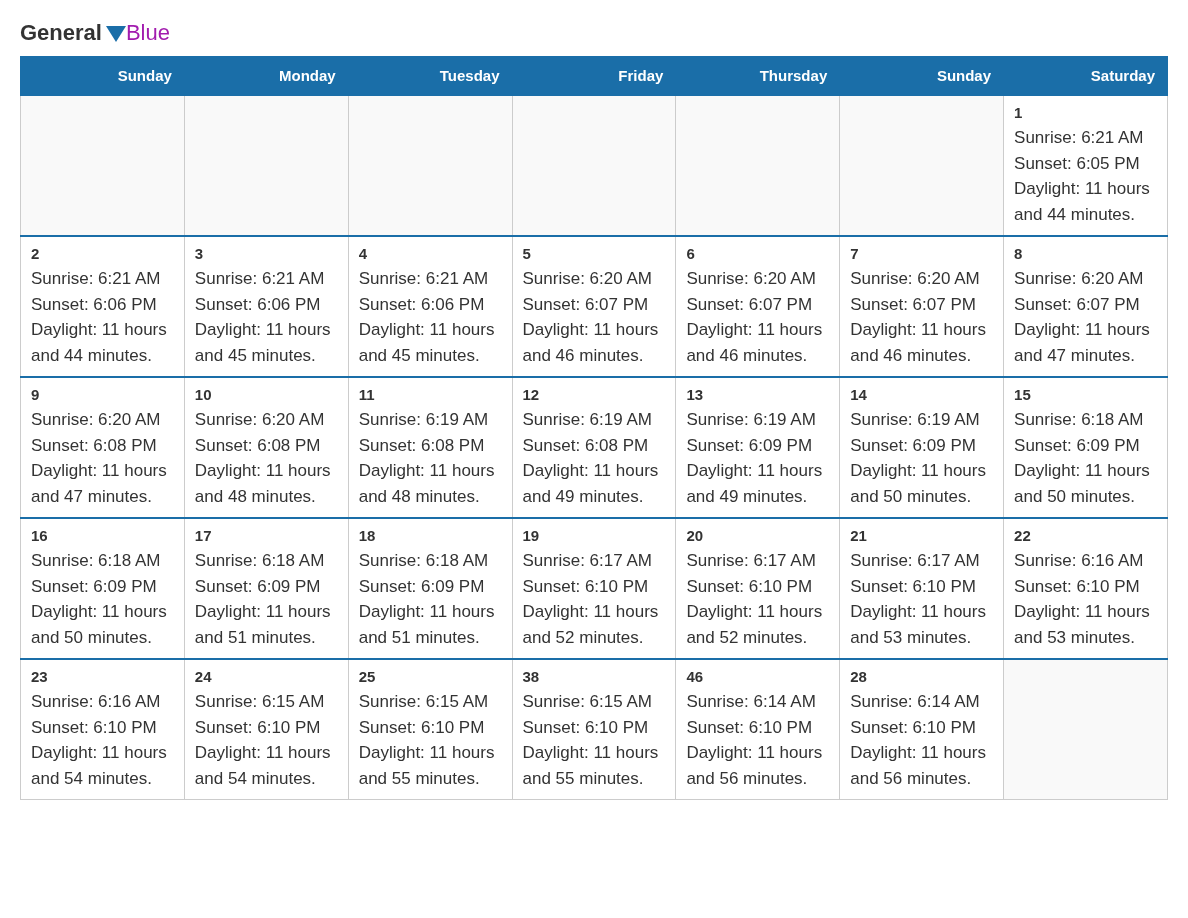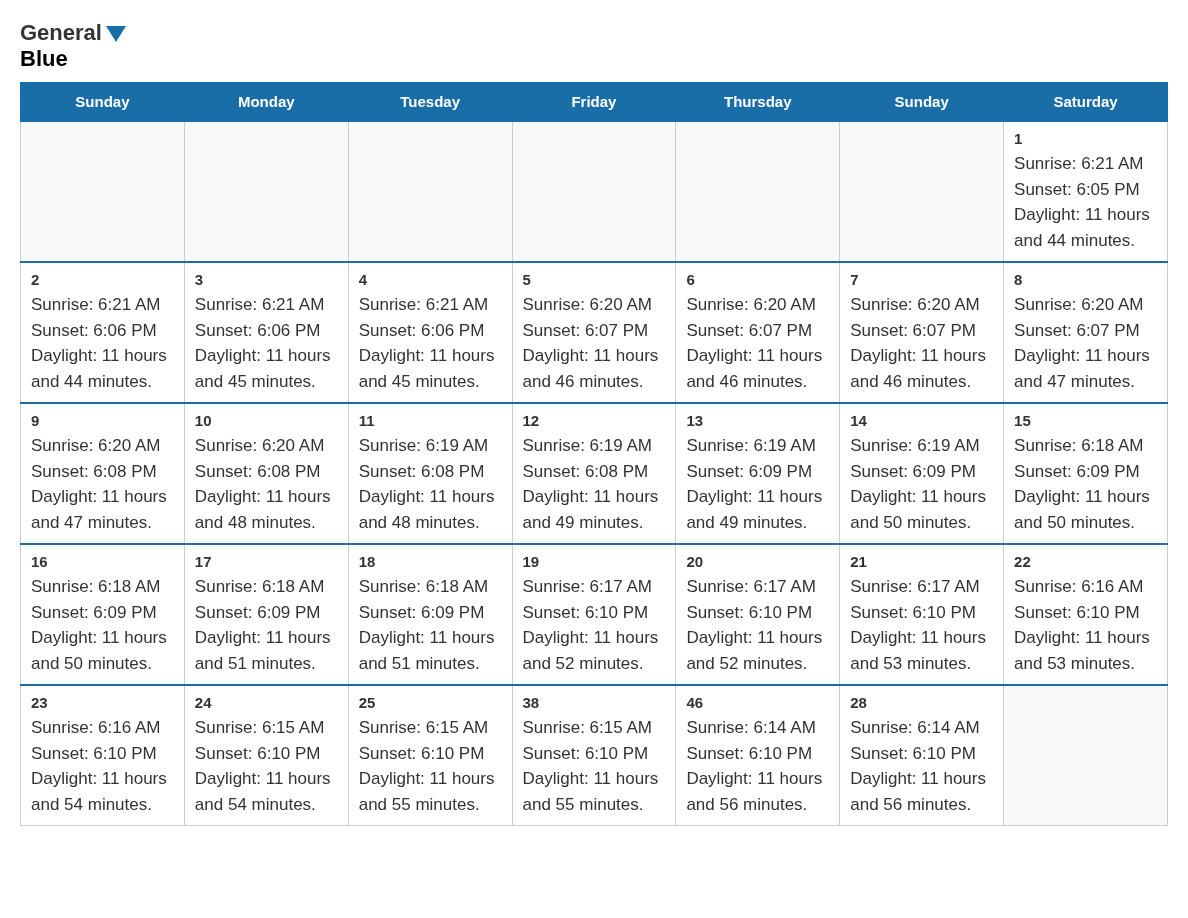--- a/index.html
+++ b/index.html
@@ -11,44 +11,43 @@
       min-height: 918px;
     }
     .header {
       display: flex;
       justify-content: space-between;
       align-items: flex-start;
       margin-bottom: 10px;
     }
     .logo {
       display: flex;
-      flex-direction: column;
-      align-items: flex-start;
+      align-items: flex-end;
     }
     .logo-general {
       font-size: 22px;
       font-weight: bold;
       color: #333;
       display: flex;
       align-items: center;
     }
     .logo-general span.blue-triangle {
       display: inline-block;
       width: 0;
       height: 0;
       border-left: 10px solid transparent;
       border-right: 10px solid transparent;
       border-top: 16px solid #1a6ea8;
       margin-left: 4px;
       margin-top: 2px;
     }
     .logo-blue {
       font-size: 22px;
-      font-weight: bold;
-      color: #000000;
+      font-weight: normal;
+      color: #a21caf;
     }
     .title-block {
       text-align: right;
     }
     .title-block h1 {
       font-size: 46px;
       font-weight: bold;
       color: #222;
     }
     .title-block h2 {
@@ -57,21 +56,21 @@
       color: #333;
     }
     .calendar {
       width: 100%;
       border-collapse: collapse;
       border: 1px solid #aaa;
     }
     .calendar th {
       background-color: #1a6ea8;
       color: #fff;
-      text-align: center;
+      text-align: right;
       padding: 10px 12px;
       font-size: 15px;
       font-weight: bold;
       border: 1px solid #1a6ea8;
     }
     .calendar td {
       vertical-align: top;
       padding: 8px 10px;
       border: 1px solid #ccc;
       width: calc(100% / 7);

